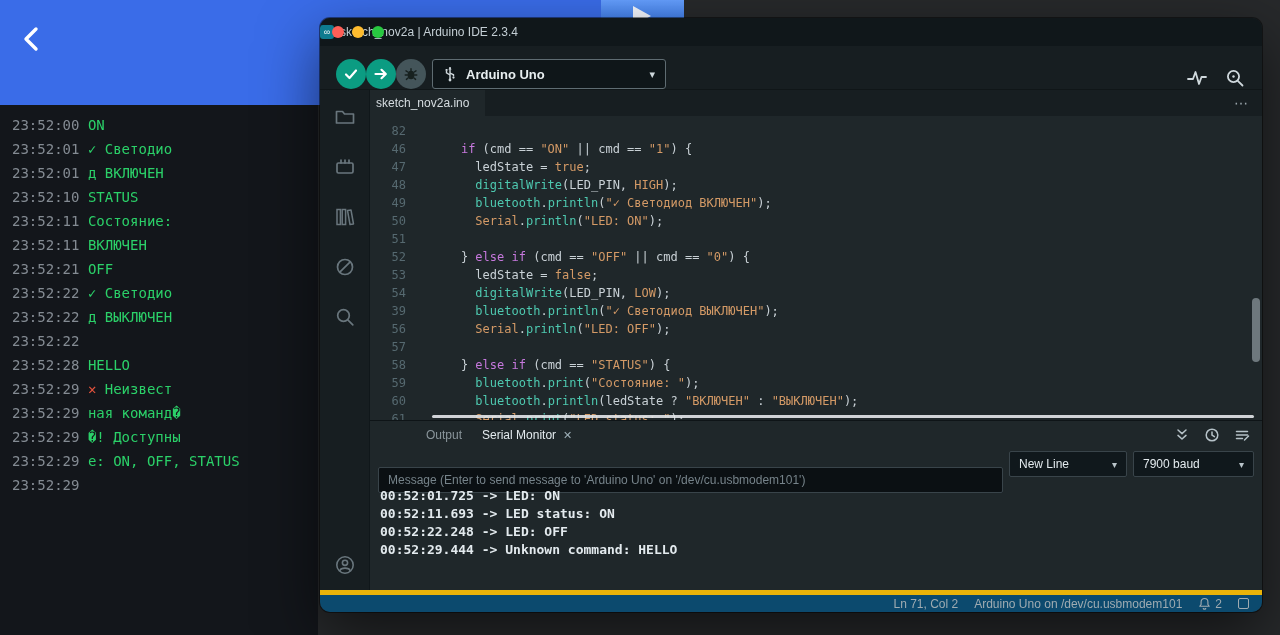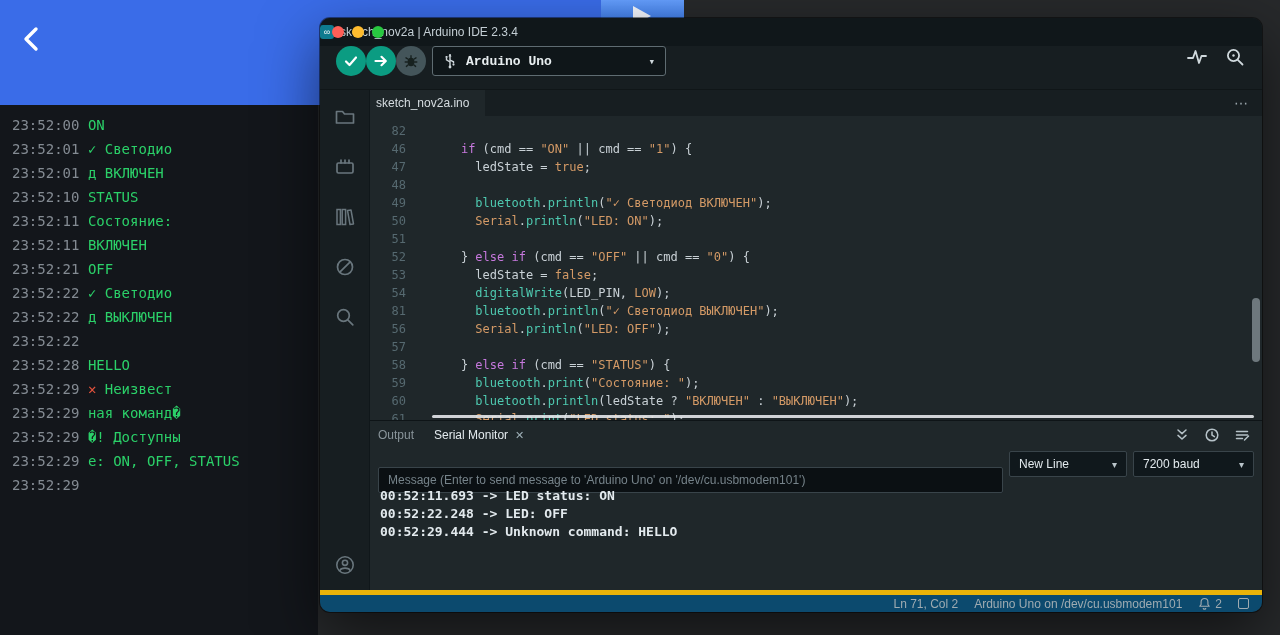--- a/index.html
+++ b/index.html
@@ -28,21 +28,21 @@
     display:flex; align-items:center; justify-content:flex-start; }
   .lights { position:absolute; left:12px; top:8px; display:flex; gap:8px; }
   .light { width:12px; height:12px; border-radius:50%; }
   .light.r { background:#ff5f57; } .light.y { background:#febc2e; } .light.g { background:#28c840; }
   .title { display:flex; align-items:center; gap:6px; font-size:12px; color:#c3ced4; }
   .title-ico { width:14px; height:14px; border-radius:3px; background:#0e7b8f; color:#fff;
     font-size:9px; line-height:14px; text-align:center; display:inline-block; }
   .title-ico::before { content:"∞"; }
 
   .toolbar { height:44px; background:#171e21; border-bottom:1px solid #101618; flex:none;
-    display:flex; align-items:flex-start; padding:0 16px; gap:0;font-family:Liberation Mono, monospace; }
+    display:flex; align-items:flex-end; padding:0 16px; gap:0; }
   .rbtn { width:30px; height:30px; border-radius:50%; border:none; cursor:pointer;
     display:flex; align-items:center; justify-content:center; background:#0b9c82; flex:none; }
   .rbtn.debug { background:#44555a; }
   .board-sel { margin-left:6px; width:234px; height:30px; background:#0f1619; border:1px solid #5f6c72;
     border-radius:3px; display:flex; align-items:center; gap:9px; padding:0 10px; cursor:pointer; }
   .board-sel .lbl { font-size:13px; font-weight:bold; color:#e8eef0; }
   .board-sel .caret { margin-left:auto; color:#cfd8dc; font-size:11px; }
   .tb-spacer { flex:1; }
   .tb-ico { width:22px; height:22px; cursor:pointer; margin-left:16px; flex:none; }
 
@@ -62,21 +62,21 @@
     font-family:"DejaVu Sans Mono",monospace; font-size:12px; line-height:18px; }
   .cl { display:flex; white-space:pre; }
   .ln { width:36px; text-align:right; color:#566970; flex:none; }
   .lc { padding-left:26px; }
   .tk-c { color:#6a737d; } .tk-k { color:#c678dd; } .tk-s { color:#d49a66; }
   .tk-f { color:#4ec9b0; } .tk-o { color:#d49a66; } .tk-p { color:#c9d1d6; }
   .hscroll { position:absolute; bottom:2px; left:62px; right:8px; height:3px; background:#e3e7ea; opacity:.9; border-radius:2px; }
   .vscroll { position:absolute; right:2px; top:182px; width:8px; height:64px; background:#9aa4aa; opacity:.65; border-radius:4px; }
 
   .panel { height:170px; flex:none; background:#1f272a; border-top:1px solid #0e1417; display:flex; flex-direction:column; }
-  .panel-tabs { height:28px; flex:none; display:flex; align-items:center; padding:0 12px 0 8px; gap:20px; }
+  .panel-tabs { height:28px; flex:none; display:flex; align-items:center; padding:0 12px 0 8px; gap:20px;margin-left:48px; }
   .ptab { font-size:12px; color:#8a959b; cursor:pointer; display:flex; align-items:center; gap:7px; }
   .ptab.active { color:#e3eaee; }
   .ptab .close { color:#9fb0b8; font-size:11px; }
   .pt-icons { margin-left:auto; display:flex; align-items:center; gap:14px; }
   .pt-ico { width:16px; height:16px; cursor:pointer; }
 
   .msg-row { height:30px; flex:none; display:flex; align-items:center; gap:6px; padding:0 8px; }
   .msg-input { flex:1; height:26px; background:#0b1013; border:1px solid #39444a; border-radius:2px;
     color:#fdba74; font-size:12px; padding:0 9px; outline:none; font-family:"Liberation Sans",sans-serif;margin-top:32px; }
   .msg-input::placeholder { color:#76838a; }
@@ -206,28 +206,28 @@
         </div>
         <div class="tab-menu">⋯</div>
       </div>
 
       <div class="code" id="code-lines">
         <div class="hscroll"></div>
         <div class="vscroll"></div>
       <div class="cl"><span class="ln">82</span></div>
           <div class="cl"><span class="ln">46</span><span class="lc"><span class="tk-p">    </span><span class="tk-k">if</span><span class="tk-p"> (cmd == </span><span class="tk-s">"ON"</span><span class="tk-p"> || cmd == </span><span class="tk-s">"1"</span><span class="tk-p">) {</span></span></div>
           <div class="cl"><span class="ln">47</span><span class="lc"><span class="tk-p">      ledState = </span><span class="tk-o">true</span><span class="tk-p">;</span></span></div>
-          <div class="cl"><span class="ln">48</span></div>
+          <div class="cl"><span class="ln">48</span><span class="lc"><span class="tk-p">      </span><span class="tk-f">digitalWrite</span><span class="tk-p">(LED_PIN, </span><span class="tk-o">HIGH</span><span class="tk-p">);</span></span></div>
           <div class="cl"><span class="ln">49</span><span class="lc"><span class="tk-p">      </span><span class="tk-f">bluetooth</span><span class="tk-p">.</span><span class="tk-f">println</span><span class="tk-p">(</span><span class="tk-s">"✓ Светодиод ВКЛЮЧЕН"</span><span class="tk-p">);</span></span></div>
           <div class="cl"><span class="ln">50</span><span class="lc"><span class="tk-p">      </span><span class="tk-o">Serial</span><span class="tk-p">.</span><span class="tk-f">println</span><span class="tk-p">(</span><span class="tk-s">"LED: ON"</span><span class="tk-p">);</span></span></div>
           <div class="cl"><span class="ln">51</span><span class="lc"><span class="tk-p"></span></span></div>
           <div class="cl"><span class="ln">52</span><span class="lc"><span class="tk-p">    } </span><span class="tk-k">else</span><span class="tk-p"> </span><span class="tk-k">if</span><span class="tk-p"> (cmd == </span><span class="tk-s">"OFF"</span><span class="tk-p"> || cmd == </span><span class="tk-s">"0"</span><span class="tk-p">) {</span></span></div>
           <div class="cl"><span class="ln">53</span><span class="lc"><span class="tk-p">      ledState = </span><span class="tk-o">false</span><span class="tk-p">;</span></span></div>
           <div class="cl"><span class="ln">54</span><span class="lc"><span class="tk-p">      </span><span class="tk-f">digitalWrite</span><span class="tk-p">(LED_PIN, </span><span class="tk-o">LOW</span><span class="tk-p">);</span></span></div>
-          <div class="cl"><span class="ln">81</span><span class="lc"><span class="tk-p">      </span><span class="tk-f">bluetooth</span><span class="tk-p">.</span><span class="tk-f">println</span><span class="tk-p">(</span><span class="tk-s">"✓ Светодиод ВЫКЛЮЧЕН"</span><span class="tk-p">);</span></span></div>
+          <div class="cl"><span class="ln">39</span><span class="lc"><span class="tk-p">      </span><span class="tk-f">bluetooth</span><span class="tk-p">.</span><span class="tk-f">println</span><span class="tk-p">(</span><span class="tk-s">"✓ Светодиод ВЫКЛЮЧЕН"</span><span class="tk-p">);</span></span></div>
           <div class="cl"><span class="ln">56</span><span class="lc"><span class="tk-p">      </span><span class="tk-o">Serial</span><span class="tk-p">.</span><span class="tk-f">println</span><span class="tk-p">(</span><span class="tk-s">"LED: OFF"</span><span class="tk-p">);</span></span></div>
           <div class="cl"><span class="ln">57</span><span class="lc"><span class="tk-p"></span></span></div>
           <div class="cl"><span class="ln">58</span><span class="lc"><span class="tk-p">    } </span><span class="tk-k">else</span><span class="tk-p"> </span><span class="tk-k">if</span><span class="tk-p"> (cmd == </span><span class="tk-s">"STATUS"</span><span class="tk-p">) {</span></span></div>
           <div class="cl"><span class="ln">59</span><span class="lc"><span class="tk-p">      </span><span class="tk-f">bluetooth</span><span class="tk-p">.</span><span class="tk-f">print</span><span class="tk-p">(</span><span class="tk-s">"Состояние: "</span><span class="tk-p">);</span></span></div>
           <div class="cl"><span class="ln">60</span><span class="lc"><span class="tk-p">      </span><span class="tk-f">bluetooth</span><span class="tk-p">.</span><span class="tk-f">println</span><span class="tk-p">(ledState ? </span><span class="tk-s">"ВКЛЮЧЕН"</span><span class="tk-p"> : </span><span class="tk-s">"ВЫКЛЮЧЕН"</span><span class="tk-p">);</span></span></div>
           <div class="cl"><span class="ln">61</span><span class="lc"><span class="tk-p">      </span><span class="tk-o">Serial</span><span class="tk-p">.</span><span class="tk-f">print</span><span class="tk-p">(</span><span class="tk-s">"LED status: "</span><span class="tk-p">);</span></span></div>
         </div>
 
       <div class="panel">
         <div class="panel-tabs">
@@ -253,26 +253,26 @@
           </span>
         </div>
 
         <div class="msg-row">
           <input class="msg-input" placeholder="Message (Enter to send message to 'Arduino Uno' on '/dev/cu.usbmodem101')" style="">
           <div class="sel nl">
             <span>New Line</span>
             <span class="caret">▾</span>
           </div>
           <div class="sel baud">
-            <span>7200 baud</span>
+            <span>7900 baud</span>
             <span class="caret">▾</span>
           </div>
         </div>
 
-        <div class="serial-out" id="serial-output"><div>00:52:11.693 -&gt; LED status: ON</div><div>00:52:22.248 -&gt; LED: OFF</div><div>00:52:29.444 -&gt; Unknown command: HELLO</div></div>
+        <div class="serial-out" id="serial-output"><div>00:52:01.725 -&gt; LED: ON</div><div>00:52:11.693 -&gt; LED status: ON</div><div>00:52:22.248 -&gt; LED: OFF</div><div>00:52:29.444 -&gt; Unknown command: HELLO</div></div>
       </div>
     </div>
   </div>
 
   <div class="statusbar">
     <span>Ln 71, Col 2</span>
     <span>Arduino Uno on /dev/cu.usbmodem101</span>
     <span class="notif">
       <svg width="13" height="13" viewBox="0 0 16 16">
         <path d="M8 1.8 a4.2 4.2 0 0 1 4.2 4.2 v3.2 l1.6 2.2 h-11.6 l1.6 -2.2 v-3.2 a4.2 4.2 0 0 1 4.2 -4.2 z" stroke="#9fabb1" stroke-width="1.4" fill="none" stroke-linejoin="round"></path>

